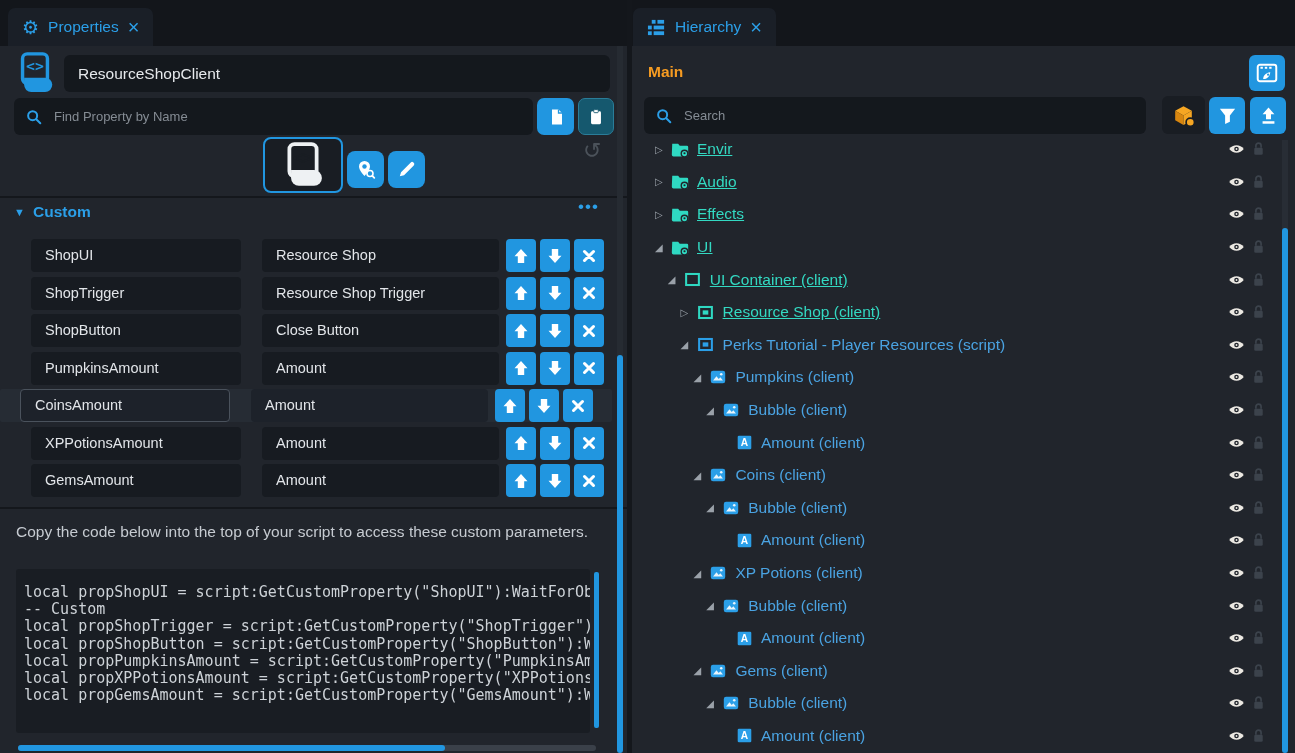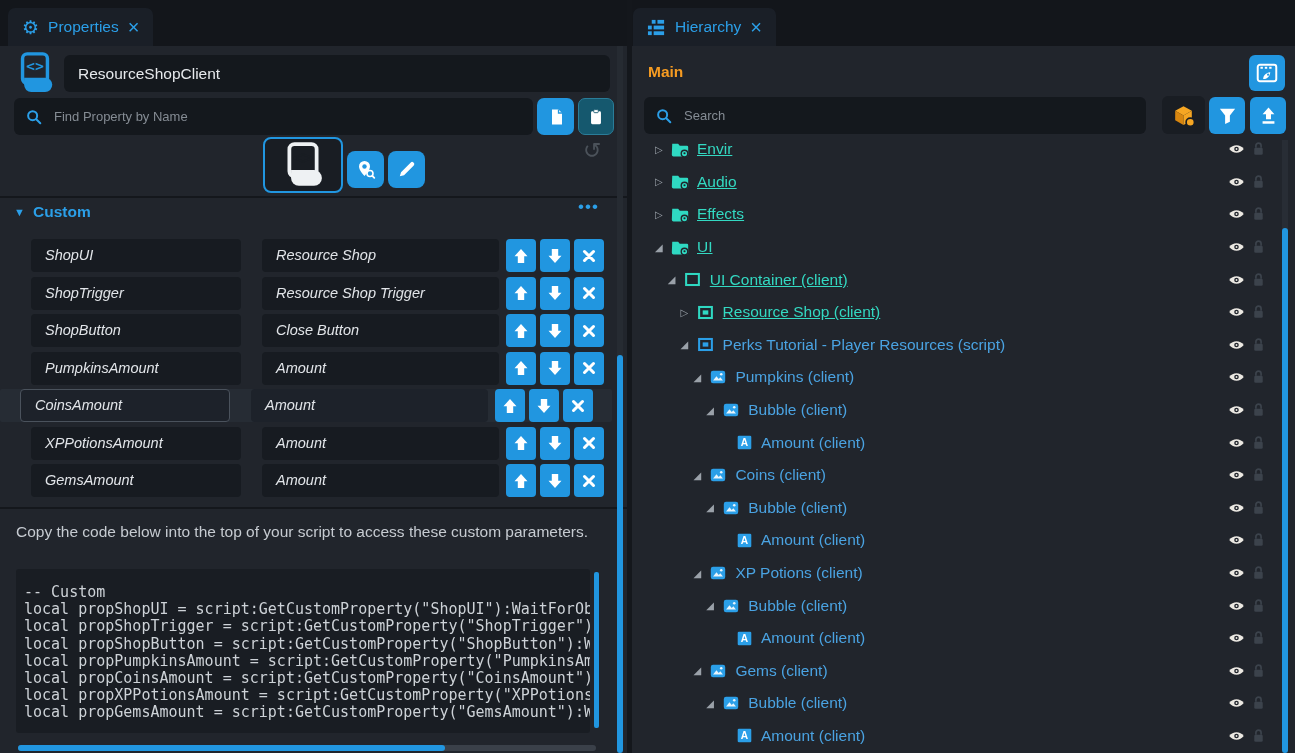--- a/index.html
+++ b/index.html
@@ -27,21 +27,21 @@
   .paste-btn{left:578px;top:98px;width:36px;height:37px;background:#15586e;border:1px solid #2a7d99;box-sizing:border-box;}
   .thumb-box{left:263px;top:137px;width:76px;height:52px;border:2px solid #2196e0;border-radius:8px;background:#191d23;display:flex;align-items:center;justify-content:center;color:#eef1f3;}
   .locate-btn{left:347px;top:151px;width:37px;height:37px;border-radius:8px;}
   .edit-btn{left:388px;top:151px;width:37px;height:37px;border-radius:8px;}
   .reset-ic{left:583px;top:138px;color:#4b525a;font-size:22px;}
   .divider{left:0;right:0;height:2px;background:#14171c;}
   .custom-caret{left:14px;top:206px;color:#2b9fe8;font-size:11px;}
   .custom-title{left:33px;top:203px;color:#2b9fe8;font-size:15.5px;font-weight:bold;}
   .custom-menu{left:578px;top:197px;color:#2b9fe8;font-size:17px;letter-spacing:1px;cursor:pointer;}
   #custom-rows{left:0;top:239px;width:612px;}
-  .crow{display:flex;align-items:center;height:33px;margin-bottom:4.5px;padding-left:31px;border-radius:2px;font-style:italic;}
+  .crow{display:flex;align-items:center;height:33px;margin-bottom:4.5px;padding-left:31px;border-radius:2px;}
   .crow.hl{background:#262c34;padding-left:20px;}
   .cfield{height:33px;background:#171b21;border-radius:4px;color:#e2e5e9;font-size:14.5px;line-height:33px;padding-left:14px;box-sizing:border-box;overflow:hidden;white-space:nowrap;}
   .cname{width:210px;}
   .cval{width:237px;margin-left:21px;}
   .crow.hl .cname{background:#1d222a;border:1px solid #4a525c;line-height:31px;}
   .crow.hl .cval{background:#1d222a;}
   .cbtn{width:30px;height:33px;border-radius:4px;margin-left:4px;}
   .cbtn:first-of-type{margin-left:7px;}
   .help-text{left:16px;top:521px;width:585px;color:#c6cbd1;font-size:15.5px;line-height:22.5px;}
   .code-block{left:16px;top:569px;width:574px;height:164px;background:#191d23;border-radius:3px;padding:15px 0 0 8px;box-sizing:border-box;overflow:hidden;}
@@ -347,26 +347,25 @@
           </span>
         </button>
   </div>
 </div>
 
   <div class="abs divider" style="top:507px;"></div>
 
   <div class="abs help-text">Copy the code below into the top of your script to access these custom parameters.</div>
 
   <div class="abs code-block" id="code-lines">
+      <div class="code-line">local propShopUI = script:GetCustomProperty("ShopUI"):WaitForOb</div>
       <div class="code-line">-- Custom</div>
-      <div class="code-line">local propShopUI = script:GetCustomProperty("ShopUI"):WaitForOb</div>
       <div class="code-line">local propShopTrigger = script:GetCustomProperty("ShopTrigger")</div>
       <div class="code-line">local propShopButton = script:GetCustomProperty("ShopButton"):W</div>
       <div class="code-line">local propPumpkinsAmount = script:GetCustomProperty("PumpkinsAm</div>
-      <div class="code-line">local propCoinsAmount = script:GetCustomProperty("CoinsAmount")</div>
       <div class="code-line">local propXPPotionsAmount = script:GetCustomProperty("XPPotions</div>
       <div class="code-line">local propGemsAmount = script:GetCustomProperty("GemsAmount"):W</div>
     </div>
   <div class="abs code-vscroll"></div>
   <div class="abs hscroll-track"></div>
   <div class="abs hscroll-thumb"></div>
   <div class="abs props-vtrack"></div>
   <div class="abs props-vthumb"></div>
 </div>
 

